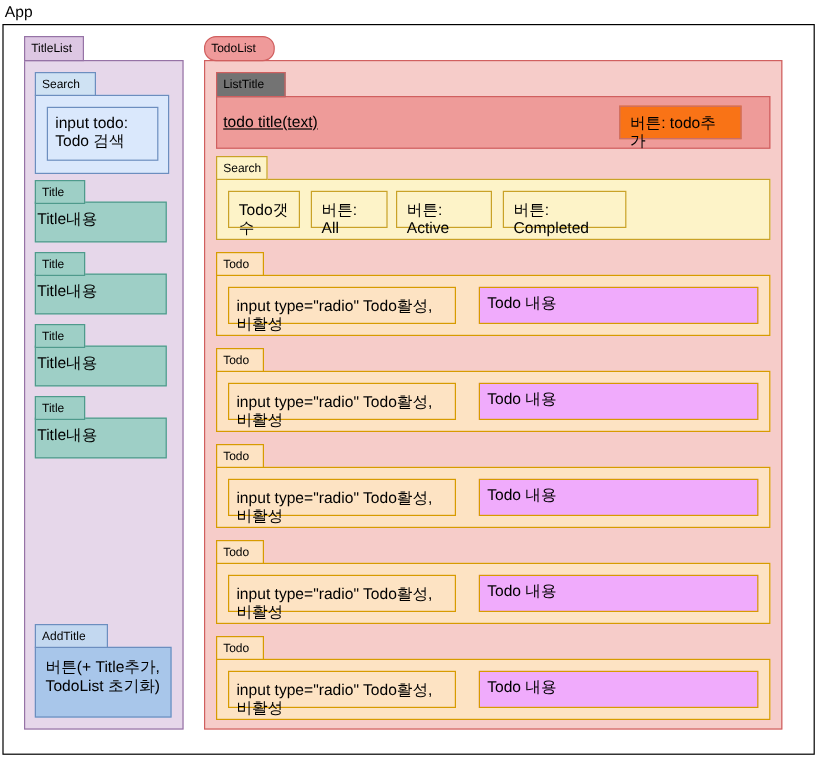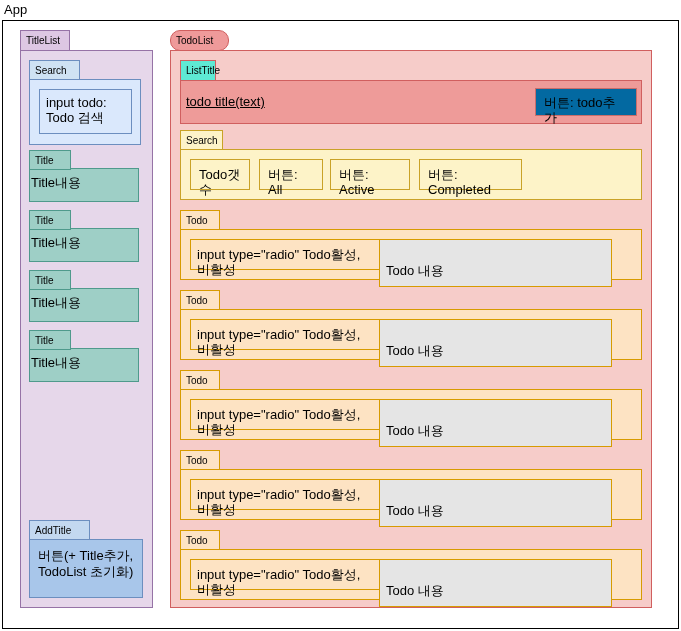--- a/index.html
+++ b/index.html
@@ -145,42 +145,42 @@
   #todolist-body {
     left: 170px; top: 50px;
     width: 482px; height: 558px;
     background: #f6ccc9;
     border-color: #d05f5f;
   }
 
   
   #listtitle-tab {
     left: 180px; top: 60px;
-    width: 36px; height: 21px;
-    background: #5eead4;
+    width: 58px; height: 21px;
+    background: #737373;
     border-color: #d05f5f;
   }
   #listtitle-body {
     left: 180px; top: 80px;
     width: 462px; height: 44px;
     background: #ee9b99;
     border-color: #d05f5f;
   }
   #todo-title-text {
     position: absolute;
     left: 186px; top: 94px;
     font-size: 13px;
     line-height: 16px;
     z-index: 4;
     text-decoration: underline;
   }
   #add-todo-button {
-    left: 535px; top: 88px;
+    left: 516px; top: 88px;
     width: 102px; height: 28px;
-    background: #0369a1;
+    background: #f97316;
     border-color: #c96e6b;
     padding: 6px 8px;
   }
 
   
   #footer-tab {
     left: 180px; top: 130px;
     width: 43px; height: 20px;
     background: #fdf3c8;
     border-color: #c9a227;
@@ -216,25 +216,25 @@
     border-color: #d79b00;
   }
   .todo-radio {
     left: 190px;
     width: 190px; height: 31px;
     background: #fde3c3;
     border-color: #d79b00;
     padding: 7px 6px;
   }
   .todo-content {
-    left: 379px;
+    left: 399px;
     width: 233px; height: 31px;
-    background: #e5e5e5;
+    background: #f0abfc;
     border-color: #d79b00;
-    padding: 23px 6px;
+    padding: 5px 6px;
   }
 </style>
 </head>
 <body>
 
 <div id="app-label">App</div>
 <div id="app-frame" class="frame"></div>
 
 <div id="titlelist-body" class="body-box"></div>
 <div id="titlelist-tab" class="tab">TitleList</div>

